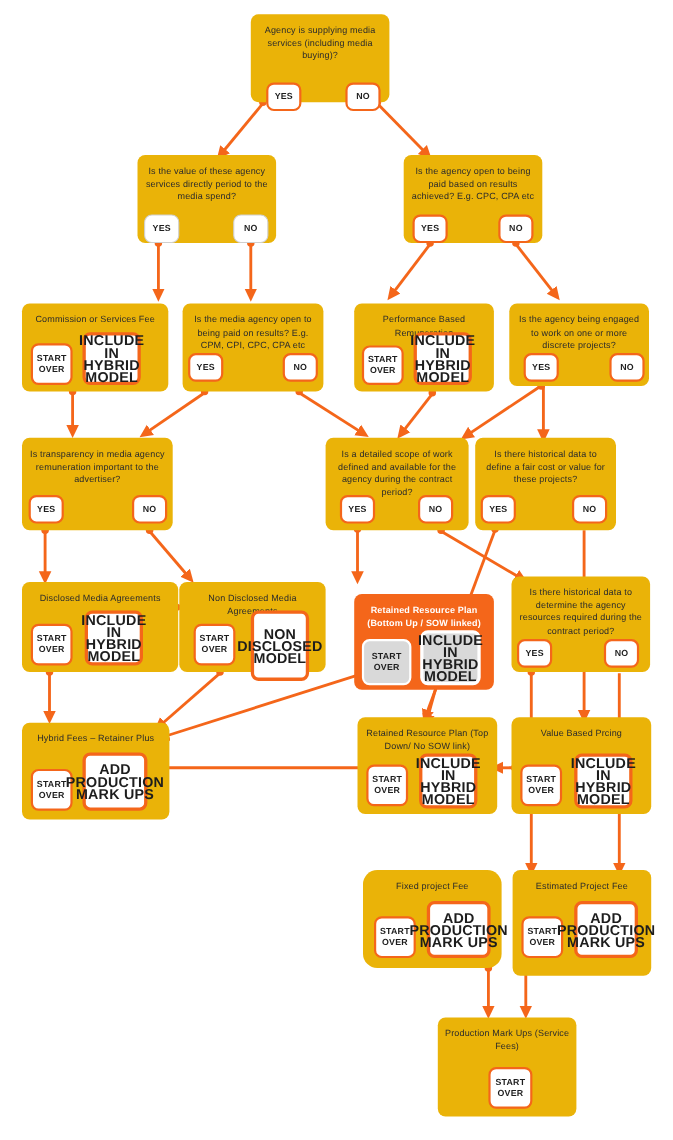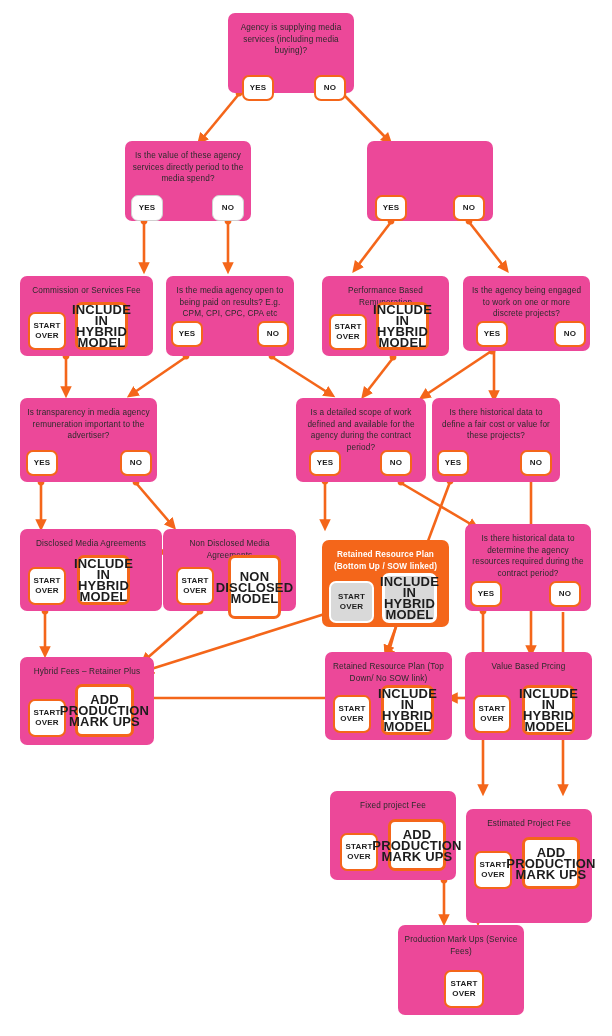--- a/index.html
+++ b/index.html
@@ -17,21 +17,21 @@
   #wires{
     position:absolute;
     left:0;top:0;
     width:612px;height:1036px;
     pointer-events:none;
     z-index:1;
   }
   .node{
     position:absolute;
     box-sizing:border-box;
-    background:#ec4899;
+    background:#eab308;
     border-radius:7px;
     z-index:2;
   }
   .node.hl{
     background:#f4661a;
   }
   .node-title{
     position:absolute;
     left:5px;right:5px;
     top:9px;
@@ -181,20 +181,21 @@
     <div class="btn" style="left:86px;top:62px;width:32px;height:26px;">NO</div>
   </div>
 
   <div class="node" style="left:125px;top:141px;width:126px;height:80px;">
     <div class="node-title">Is the value of these agency services directly period to the media spend?</div>
     <div class="btn plain" style="left:6px;top:54px;width:32px;height:26px;">YES</div>
     <div class="btn plain" style="left:87px;top:54px;width:32px;height:26px;">NO</div>
   </div>
 
   <div class="node" style="left:367px;top:141px;width:126px;height:80px;">
+    <div class="node-title">Is the agency open to being paid based on results achieved? E.g. CPC, CPA etc</div>
     <div class="btn" style="left:8px;top:54px;width:32px;height:26px;">YES</div>
     <div class="btn" style="left:86px;top:54px;width:32px;height:26px;">NO</div>
   </div>
 
   <div class="node" style="left:20px;top:276px;width:133px;height:80px;padding-left:44px;">
     <div class="node-title">Commission or Services Fee</div>
     <div class="btn" style="left:8px;top:36px;width:38px;height:38px;">START OVER</div>
     <div class="btn big" style="left:55px;top:26px;width:53px;height:48px;">INCLUDE IN HYBRID MODEL</div>
   </div>
 
@@ -269,27 +270,27 @@
     <div class="btn" style="left:8px;top:43px;width:38px;height:38px;">START OVER</div>
     <div class="btn big" style="left:56px;top:33px;width:53px;height:50px;">INCLUDE IN HYBRID MODEL</div>
   </div>
 
   <div class="node" style="left:465px;top:652px;width:127px;height:88px;">
     <div class="node-title">Value Based Prcing</div>
     <div class="btn" style="left:8px;top:43px;width:38px;height:38px;">START OVER</div>
     <div class="btn big" style="left:57px;top:33px;width:53px;height:50px;">INCLUDE IN HYBRID MODEL</div>
   </div>
 
-  <div class="node" style="left:330px;top:791px;width:126px;height:89px;">
+  <div class="node" style="left:330px;top:791px;width:126px;height:89px;border-radius:13px;">
     <div class="node-title">Fixed project Fee</div>
     <div class="btn" style="left:10px;top:42px;width:38px;height:38px;">START OVER</div>
     <div class="btn big" style="left:58px;top:28px;width:58px;height:52px;">ADD PRODUCTION MARK UPS</div>
   </div>
 
-  <div class="node" style="left:466px;top:809px;width:126px;height:114px;">
+  <div class="node" style="left:466px;top:791px;width:126px;height:96px;">
     <div class="node-title">Estimated Project Fee</div>
     <div class="btn" style="left:8px;top:42px;width:38px;height:38px;">START OVER</div>
     <div class="btn big" style="left:56px;top:28px;width:58px;height:52px;">ADD PRODUCTION MARK UPS</div>
   </div>
 
   <div class="node" style="left:398px;top:925px;width:126px;height:90px;">
     <div class="node-title">Production Mark Ups (Service Fees)</div>
     <div class="btn" style="left:46px;top:45px;width:40px;height:38px;">START OVER</div>
   </div>
 

